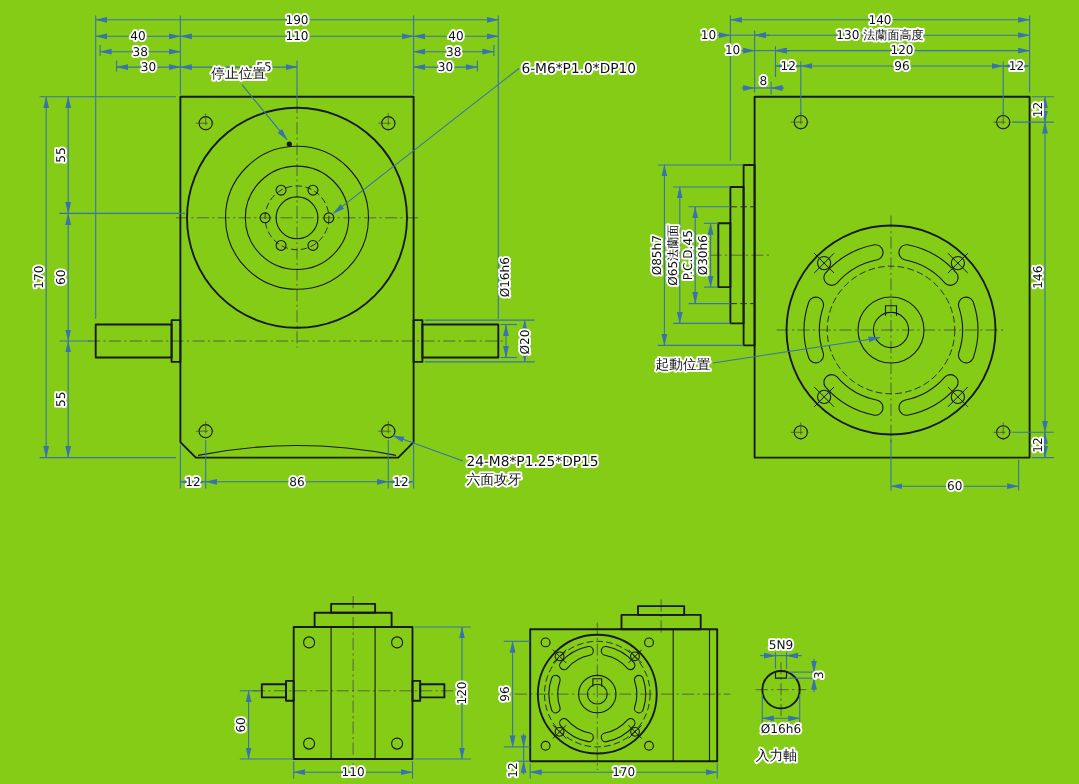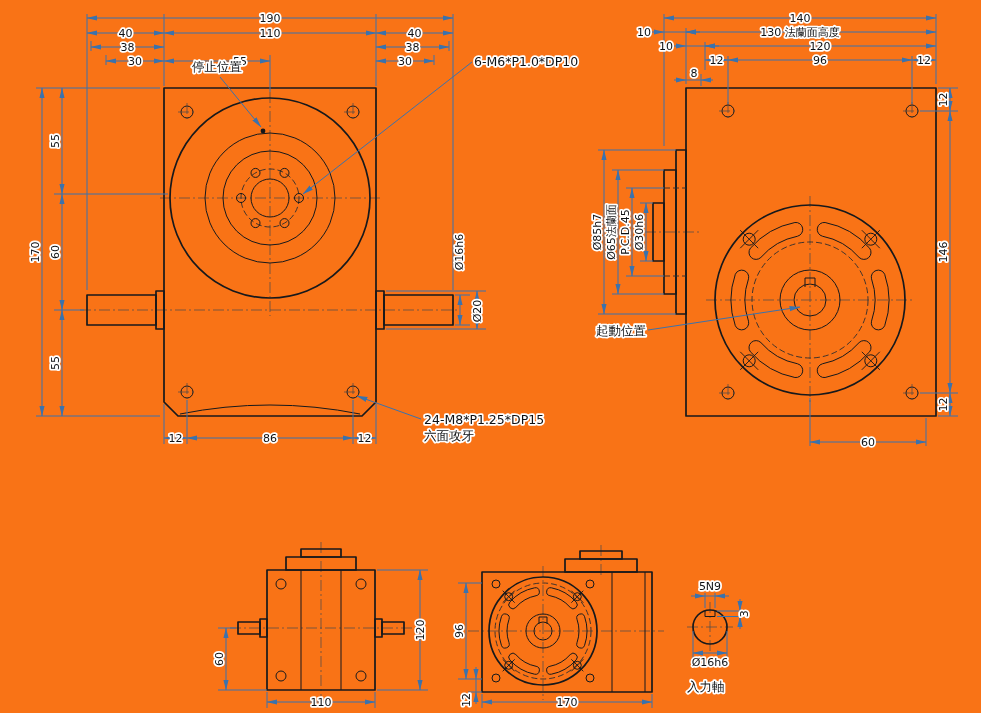--- a/index.html
+++ b/index.html
@@ -1,16 +1,16 @@
 <!DOCTYPE html>
 <html><head>
 <meta charset="utf-8">
 <style>
   html,body{margin:0;padding:0;background:#fff}
-  .sheet{position:relative;width:981px;height:713px;background:#f97316;
+  .sheet{position:relative;width:981px;height:713px;background:#84cc16;
          font-family:"DejaVu Sans","Liberation Sans",sans-serif;overflow:hidden}
   svg{display:block}
   .ol{stroke:#17191c;stroke-width:1.7;fill:none;stroke-linejoin:round}
   .th{stroke:#17191c;stroke-width:1;fill:none}
   .thn{stroke:#17191c;stroke-width:.9;fill:none}
   .cl{stroke:#45484d;stroke-width:.7;fill:none;stroke-dasharray:11 3 2 3}
   .hd{stroke:#2a2c30;stroke-width:.9;fill:none;stroke-dasharray:6 3}
   .dim line,.dim path.ld{stroke:#3a72ad;stroke-width:1;fill:none}
   text.dtx{font-size:11px;fill:#0e1013;text-anchor:middle;
            paint-order:stroke;stroke:#fff;stroke-width:3.5px;stroke-linejoin:round}

